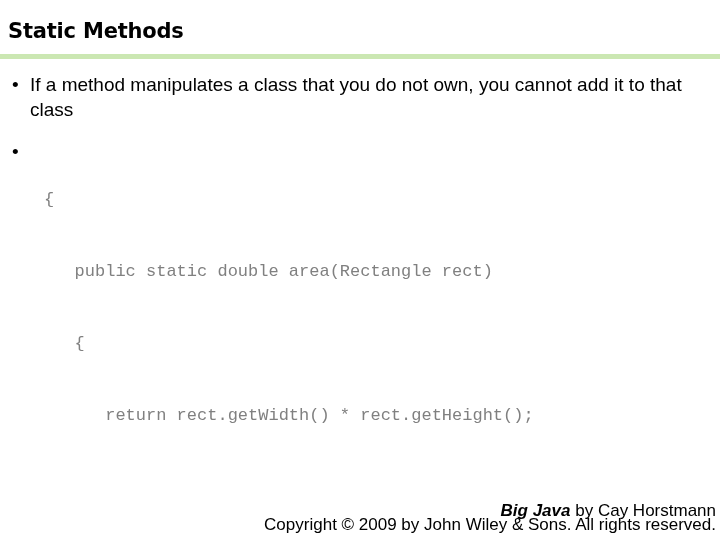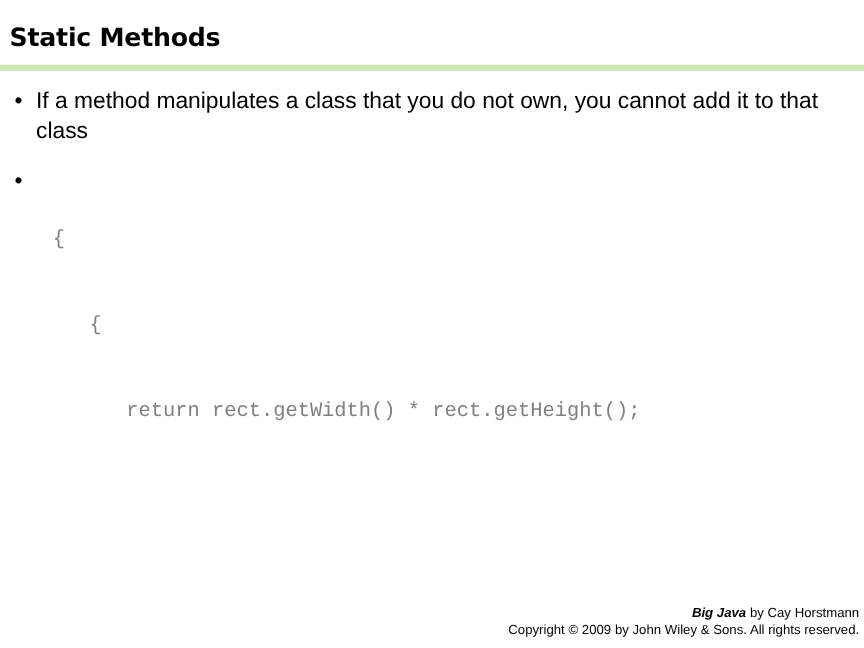--- a/index.html
+++ b/index.html
@@ -93,21 +93,21 @@
   }
 
   
   .footer {
     position: absolute;
     right: 4px;
     bottom: 8px;
     width: 520px;
     text-align: right;
     font-family: "Liberation Sans", sans-serif;
-    font-size: 11px;
+    font-size: 17px;
     line-height: 14px;
     color: #000000;
   }
   .footer-line1 .book-title {
     font-style: italic;
     font-weight: bold;
   }
   .footer-line1 .byline {
     font-style: normal;
     font-weight: normal;
@@ -132,20 +132,21 @@
       <span class="dot">•</span>
       <span>If a method manipulates a class that you do not own, you cannot add it to that class</span>
     </div>
 
     <div class="bullet bullet-2">
       <span class="dot">•</span>
     </div>
 
     <div class="code-block">
       <div class="code-line">{</div>
+      <div class="code-line">   public static double area(Rectangle rect)</div>
       <div class="code-line">   {</div>
       <div class="code-line">      return rect.getWidth() * rect.getHeight();</div>
       
       
       
     </div>
 
   </div>
 
   <div class="footer">

